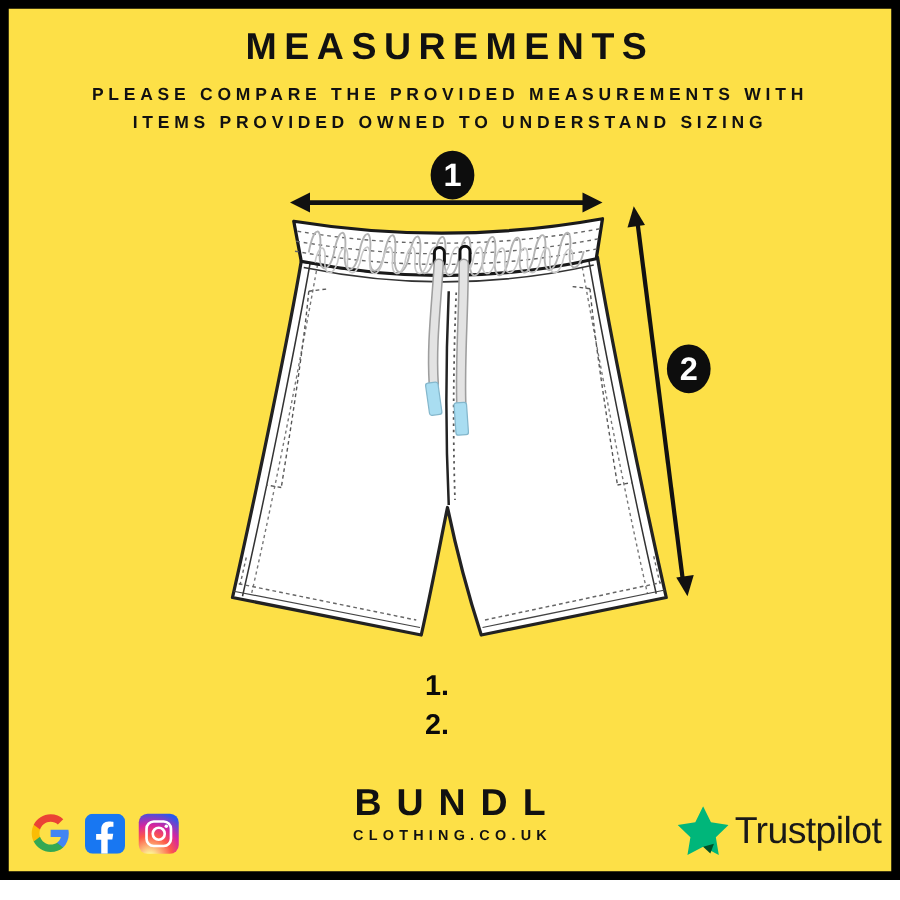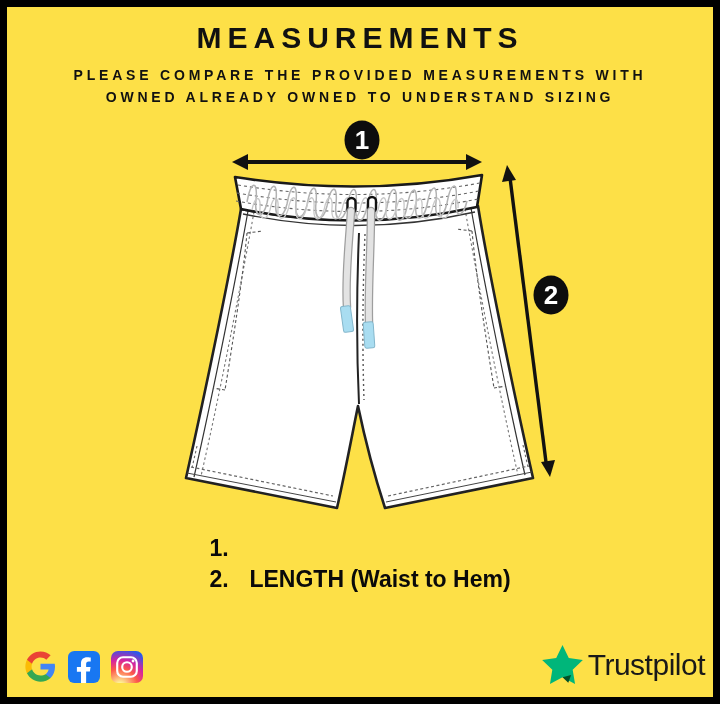--- a/index.html
+++ b/index.html
@@ -35,21 +35,21 @@
 </head>
 <body>
 
 <div class="canvas">
   <div class="frame"></div>
 
   <div class="header">
     <div class="title">MEASUREMENTS</div>
     <div class="subtitle">
       <div>PLEASE COMPARE THE PROVIDED MEASUREMENTS WITH</div>
-      <div>OWNED ALREADY OWNED TO UNDERSTAND SIZING</div>
+      <div>ITEMS PROVIDED OWNED TO UNDERSTAND SIZING</div>
     </div>
   </div>
 
   <svg class="diagram" viewBox="0 0 720 720" width="720" height="720">
 
     <path d="M241,209 C232,262 207,385 186,478 L337,508 C346,468 353,430 358,406 C363,430 372,468 385,508 L533,478 C512,385 487,262 478,206 Q360,232 241,209 Z" fill="#ffffff" stroke="#222" stroke-width="2.6" stroke-linejoin="round"></path>
 
     <path d="M248,211 C239,262 215,385 194,477" fill="none" stroke="#333" stroke-width="1.2"></path>
     <path d="M254,212 C245,262 222,385 201,476" fill="none" stroke="#777" stroke-width="1.1" stroke-dasharray="2.5,2.5"></path>
     <path d="M471,208 C480,260 504,383 525,475" fill="none" stroke="#333" stroke-width="1.2"></path>
@@ -124,21 +124,20 @@
     </g>
   </svg>
 
   <div class="legend">
     <div class="legend-inner">
       <div class="legend-row">
         <span class="legend-num">1.</span>
       </div>
       <div class="legend-row">
         <span class="legend-num">2.</span>
-        <span class="legend-label">LENGTH (Waist to Hem)</span>
       </div>
     </div>
   </div>
 
   <div class="social">
     <svg width="33" height="33" viewBox="0 0 48 48">
       <path fill="#4285F4" d="M45.12 24.5c0-1.56-.14-3.06-.4-4.5H24v8.51h11.84c-.51 2.75-2.06 5.08-4.39 6.64v5.52h7.11c4.16-3.83 6.56-9.47 6.56-16.17z"></path>
       <path fill="#34A853" d="M24 46c5.94 0 10.92-1.97 14.56-5.33l-7.11-5.52c-1.97 1.32-4.49 2.1-7.45 2.1-5.73 0-10.58-3.87-12.31-9.07H4.34v5.7C7.96 41.07 15.4 46 24 46z"></path>
       <path fill="#FBBC05" d="M11.69 28.18C11.25 26.86 11 25.45 11 24s.25-2.86.69-4.18v-5.7H4.34C2.85 17.09 2 20.45 2 24c0 3.55.85 6.91 2.34 9.88l7.35-5.7z"></path>
       <path fill="#EA4335" d="M24 10.75c3.23 0 6.13 1.11 8.41 3.29l6.31-6.31C34.91 4.18 29.93 2 24 2 15.4 2 7.96 6.93 4.34 14.12l7.35 5.7c1.73-5.2 6.58-9.07 12.31-9.07z"></path>
@@ -149,20 +148,24 @@
     </svg>
     <span class="icon-box ig">
       <svg width="32" height="32" viewBox="0 0 36 36">
         <rect x="7" y="7" width="22" height="22" rx="6.5" fill="none" stroke="#fff" stroke-width="2.4"></rect>
         <circle cx="18" cy="18" r="5.4" fill="none" stroke="#fff" stroke-width="2.4"></circle>
         <circle cx="24.8" cy="11.2" r="1.6" fill="#fff"></circle>
       </svg>
     </span>
   </div>
 
+  <div class="brand">
+    <div class="brand-name">BUNDL</div>
+    <div class="brand-domain">CLOTHING.CO.UK</div>
+  </div>
 
   <div class="trustpilot">
     <svg width="41" height="39" viewBox="0 0 48 46">
       <polygon points="24,0 31.4,15.2 48,17.6 36,29.3 38.8,46 24,38.1 9.2,46 12,29.3 0,17.6 16.6,15.2" fill="#00B67A"></polygon>
       <polygon points="24,38.1 34.2,35.5 30.8,44.6" fill="#005128"></polygon>
     </svg>
     <span class="tp-text">Trustpilot</span>
   </div>
 </div>
 

